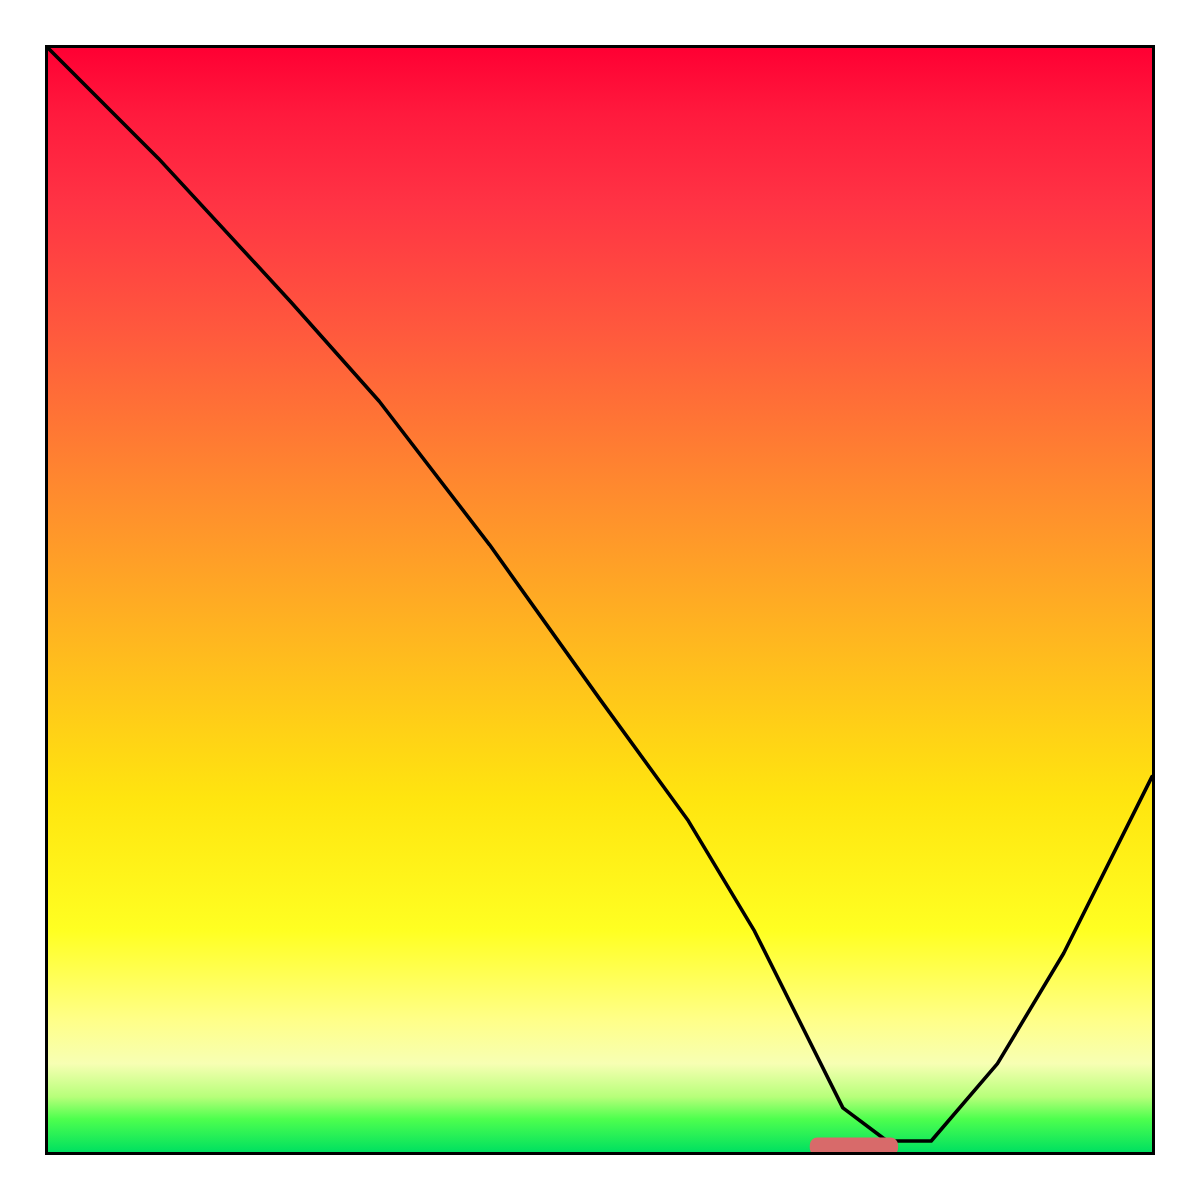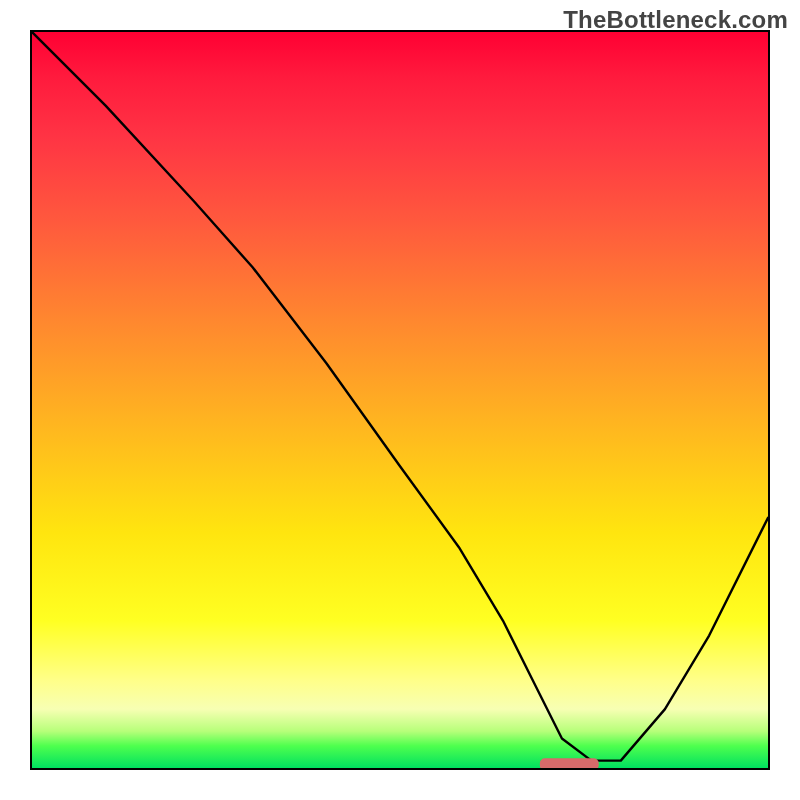--- a/index.html
+++ b/index.html
@@ -73,21 +73,20 @@
   }
   .marker {
     fill: #d86a6a;
     stroke: none;
   }
 </style>
 </head>
 <body>
 
 <div class="wrap">
-  <div class="watermark">TheBottleneck.com</div>
 
   <div class="plot">
     <div class="gradient"></div>
 
     <svg class="svg-layer" viewBox="0 0 740 740" preserveAspectRatio="none">
       <path id="curve-path" class="curve" d="M0.0 0.0 L74.0 74.0 L162.8 170.2 L222.0 236.8 L296.0 333.0 L370.0 436.6 L429.2 518.0 L473.6 592.0 L503.2 651.2 L532.8 710.4 L562.4 732.6 L592.0 732.6 L636.4 680.8 L680.8 606.8 L740.0 488.4"></path>
       <rect id="marker-rect" class="marker" rx="5" ry="5" x="510.6" y="730.3" width="59.2" height="12"></rect>
     </svg>
   </div>
 </div>

